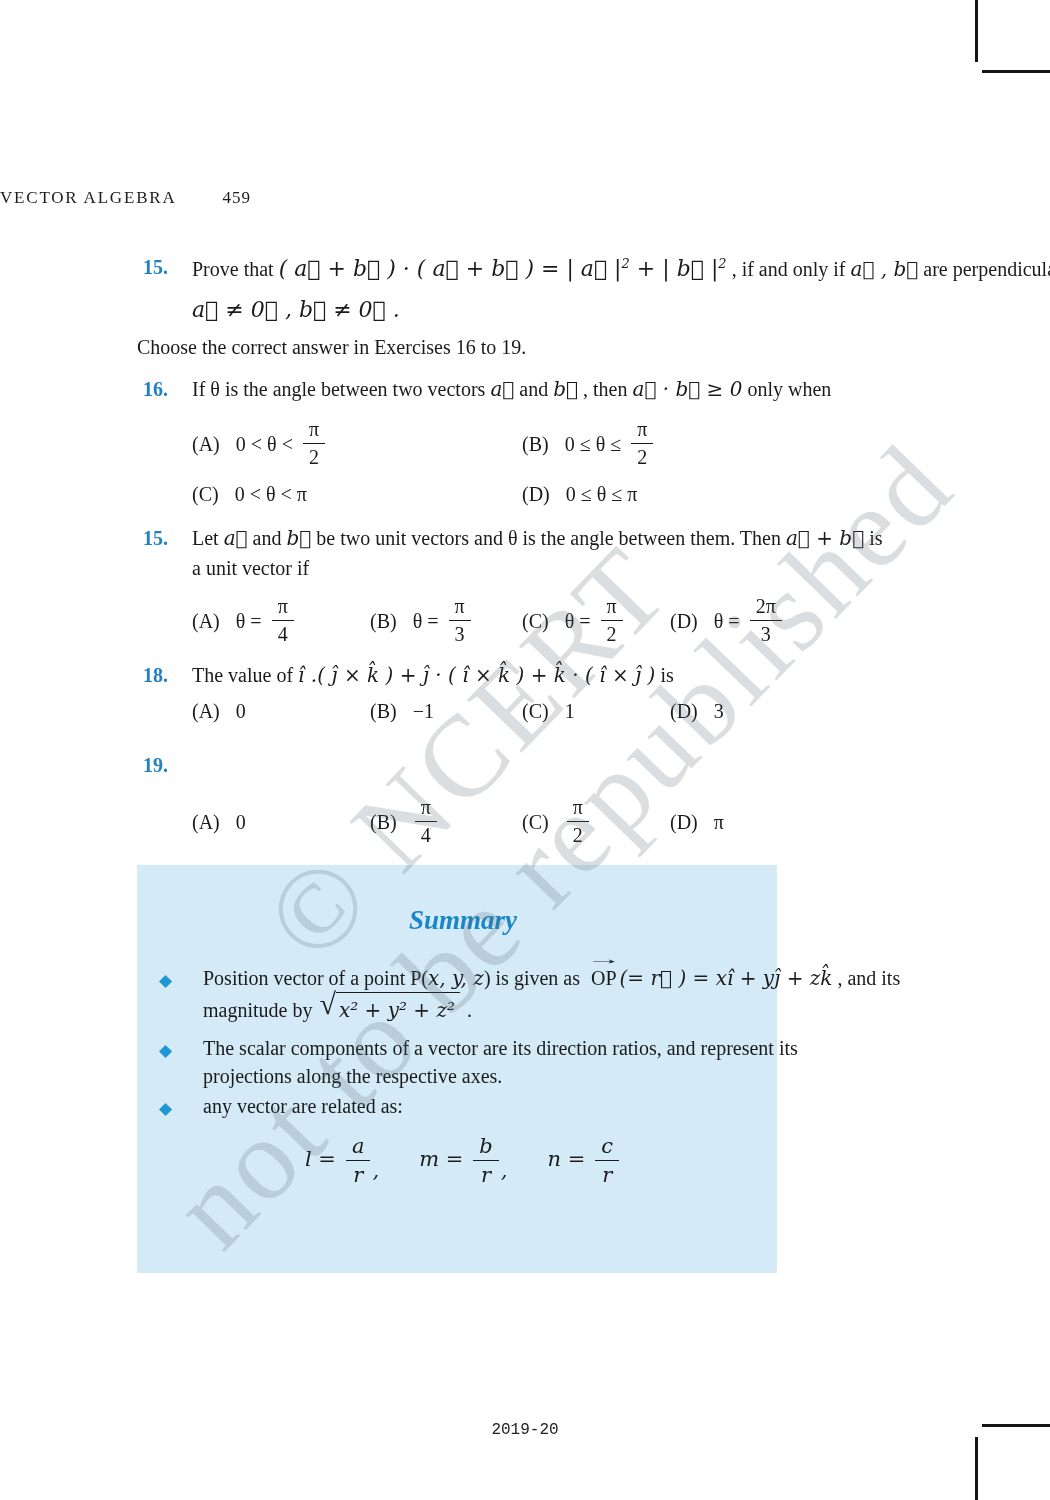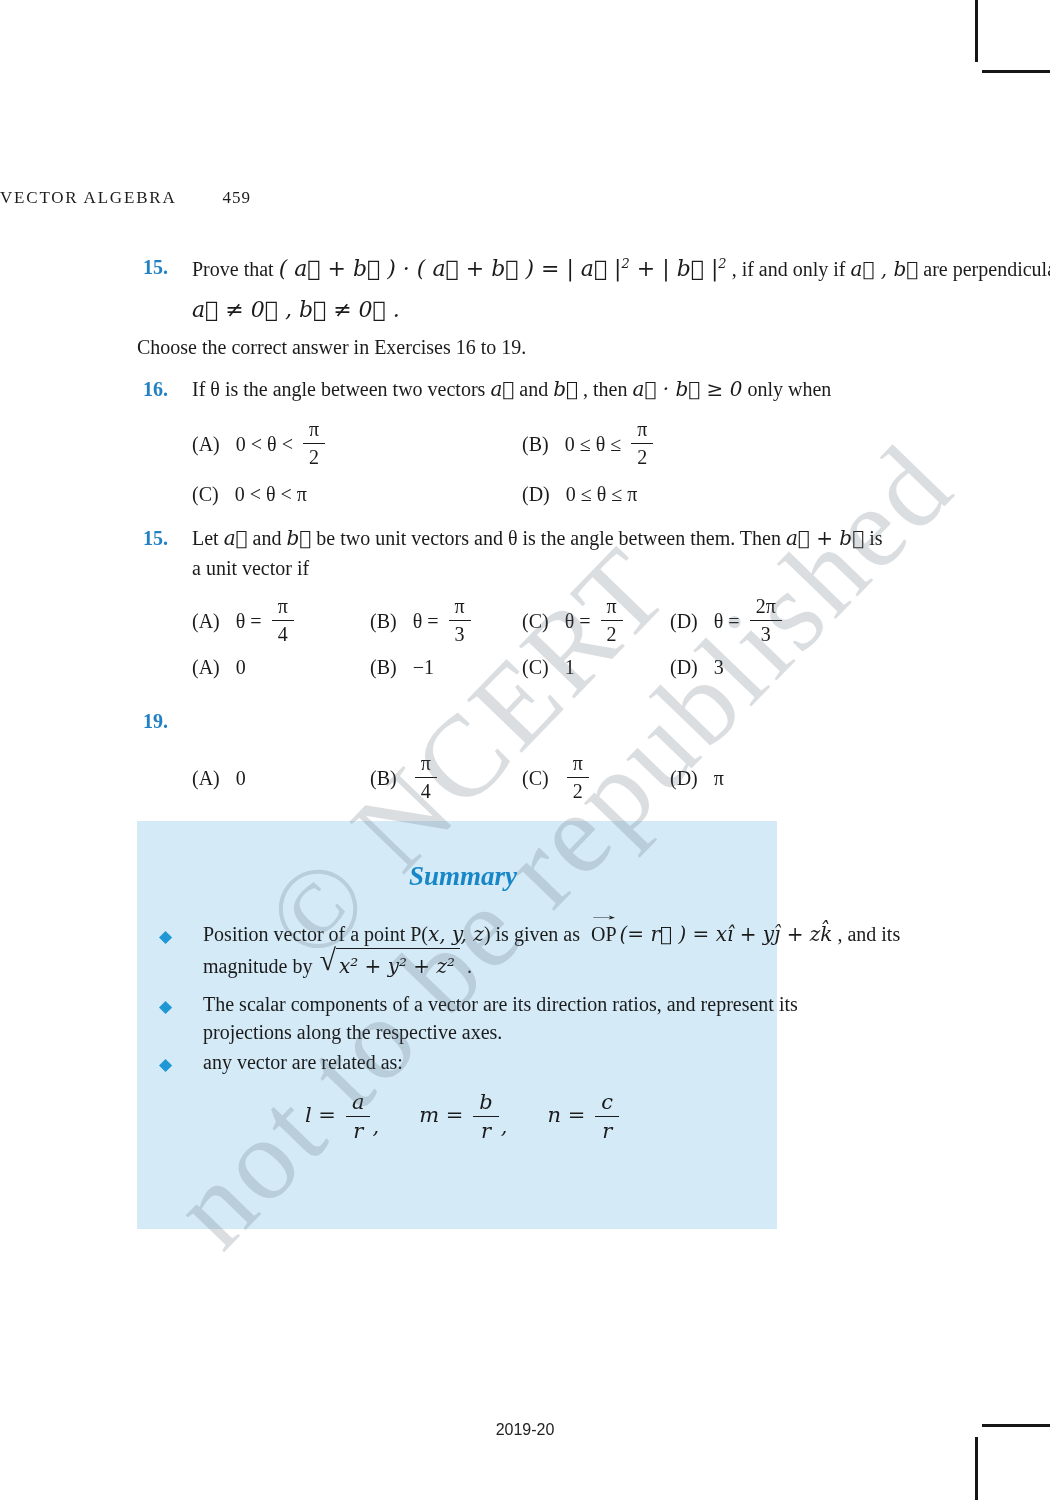--- a/index.html
+++ b/index.html
@@ -59,21 +59,21 @@
   .sqrt{display:inline-flex;align-items:flex-start;margin:0 2px;}
   .rsign{font-size:30px;line-height:1;transform:translateY(-3px);}
   .rad{border-top:1.6px solid #1b1b1b;padding:3px 5px 0 3px;}
   .eqrow{display:flex;justify-content:center;gap:40px;margin-top:12px;font-size:21px;}
   .eq{display:flex;align-items:center;}
   .eq .elhs{margin-right:8px;}
   .eq .fnum,.eq .fden,.eq .elhs,.eq .epost{font-family:"DejaVu Serif",serif;font-style:italic;}
   .eq .epost{align-self:flex-end;}
   
   .footer{position:absolute;top:1421px;left:0;width:1050px;text-align:center;
-          font-family:Liberation Sans, sans-serif;font-size:16px;color:#222;z-index:2;}
+          font-family:Liberation Mono, monospace;font-size:16px;color:#222;z-index:2;}
 </style>
 </head>
 <body>
 
 <div class="page">
 
   <div class="watermark">
     <div class="wl">© NCERT</div>
     <div class="wl">not to be republished</div>
   </div>
@@ -169,20 +169,26 @@
       <div class="opt gap8">
         <span class="olabel">(D)</span>
         <span class="otext">θ =</span>
         <span class="frac">
             <span class="fnum">2π</span>
             <span class="fden">3</span>
           </span>
       </div>
     </div>
 
+    <div class="q mt14">
+      <div class="qnum">18.</div>
+      <div class="qbody">
+        <div class="nw"><span>The value of </span><span class="m">î .( ĵ × k̂ ) + ĵ · ( î × k̂ ) + k̂ · ( î × ĵ )</span><span> is</span></div>
+      </div>
+    </div>
     <div class="optrow r4">
       <div class="opt w178">
         <span class="olabel">(A)</span>
         <span>0</span>
       </div>
       <div class="opt w152">
         <span class="olabel">(B)</span>
         <span>−1</span>
       </div>
       <div class="opt w148">

